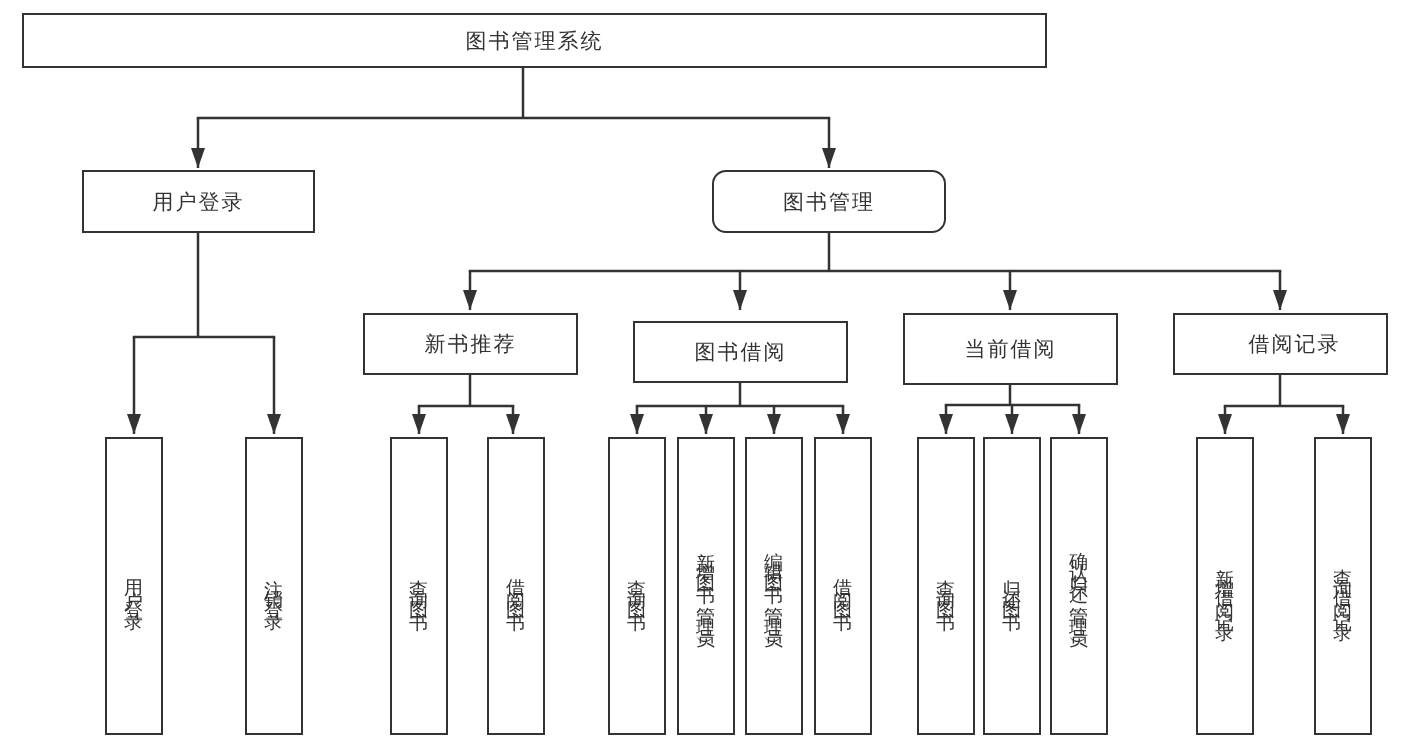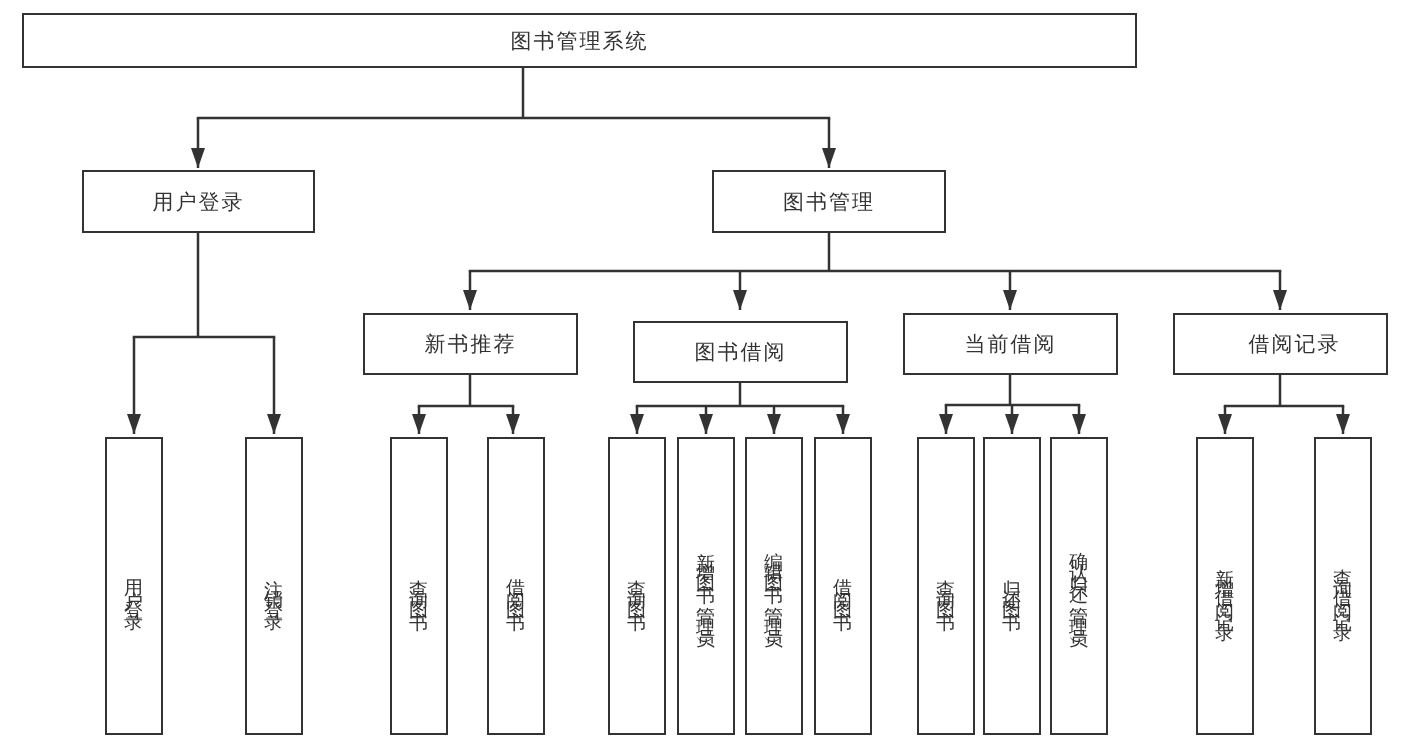--- a/index.html
+++ b/index.html
@@ -114,38 +114,38 @@
       <line x1="1012" y1="405" x2="1012" y2="434" marker-end="url(#ah)"></line>
       <line x1="1079" y1="405" x2="1079" y2="434" marker-end="url(#ah)"></line>
 
       <line x1="1280" y1="375" x2="1280" y2="407"></line>
       <line x1="1223.75" y1="406" x2="1344.25" y2="406"></line>
       <line x1="1225" y1="406" x2="1225" y2="434" marker-end="url(#ah)"></line>
       <line x1="1343" y1="406" x2="1343" y2="434" marker-end="url(#ah)"></line>
     </g>
   </svg>
 
-  <div class="hbox" style="left:22px; top:13px; width:1115px; height:55px;align-items:center;">
+  <div class="hbox" style="left:22px; top:13px; width:1025px; height:55px;align-items:center;">
     <span>图书管理系统</span>
   </div>
 
   <div class="hbox" style="left:82px; top:170px; width:233px; height:63px;">
     <span>用户登录</span>
   </div>
-  <div class="hbox" style="left:712px; top:170px; width:234px; height:63px;">
+  <div class="hbox" style="left:712px; top:170px; width:234px; height:63px;border-radius:14px;">
     <span>图书管理</span>
   </div>
 
   <div class="hbox" style="left:363px; top:313px; width:215px; height:62px;">
     <span>新书推荐</span>
   </div>
   <div class="hbox" style="left:633px; top:321px; width:215px; height:62px;">
     <span>图书借阅</span>
   </div>
-  <div class="hbox" style="left:903px; top:313px; width:215px; height:62px;">
+  <div class="hbox" style="left:903px; top:313px; width:215px; height:72px;">
     <span>当前借阅</span>
   </div>
   <div class="hbox" style="left:1173px; top:313px; width:215px; height:62px;padding-left:28px;">
     <span>借阅记录</span>
   </div>
 
   <div class="vbox" style="left:105px;">
     <span class="vlabel">用户登录</span>
   </div>
   <div class="vbox" style="left:245px;">

